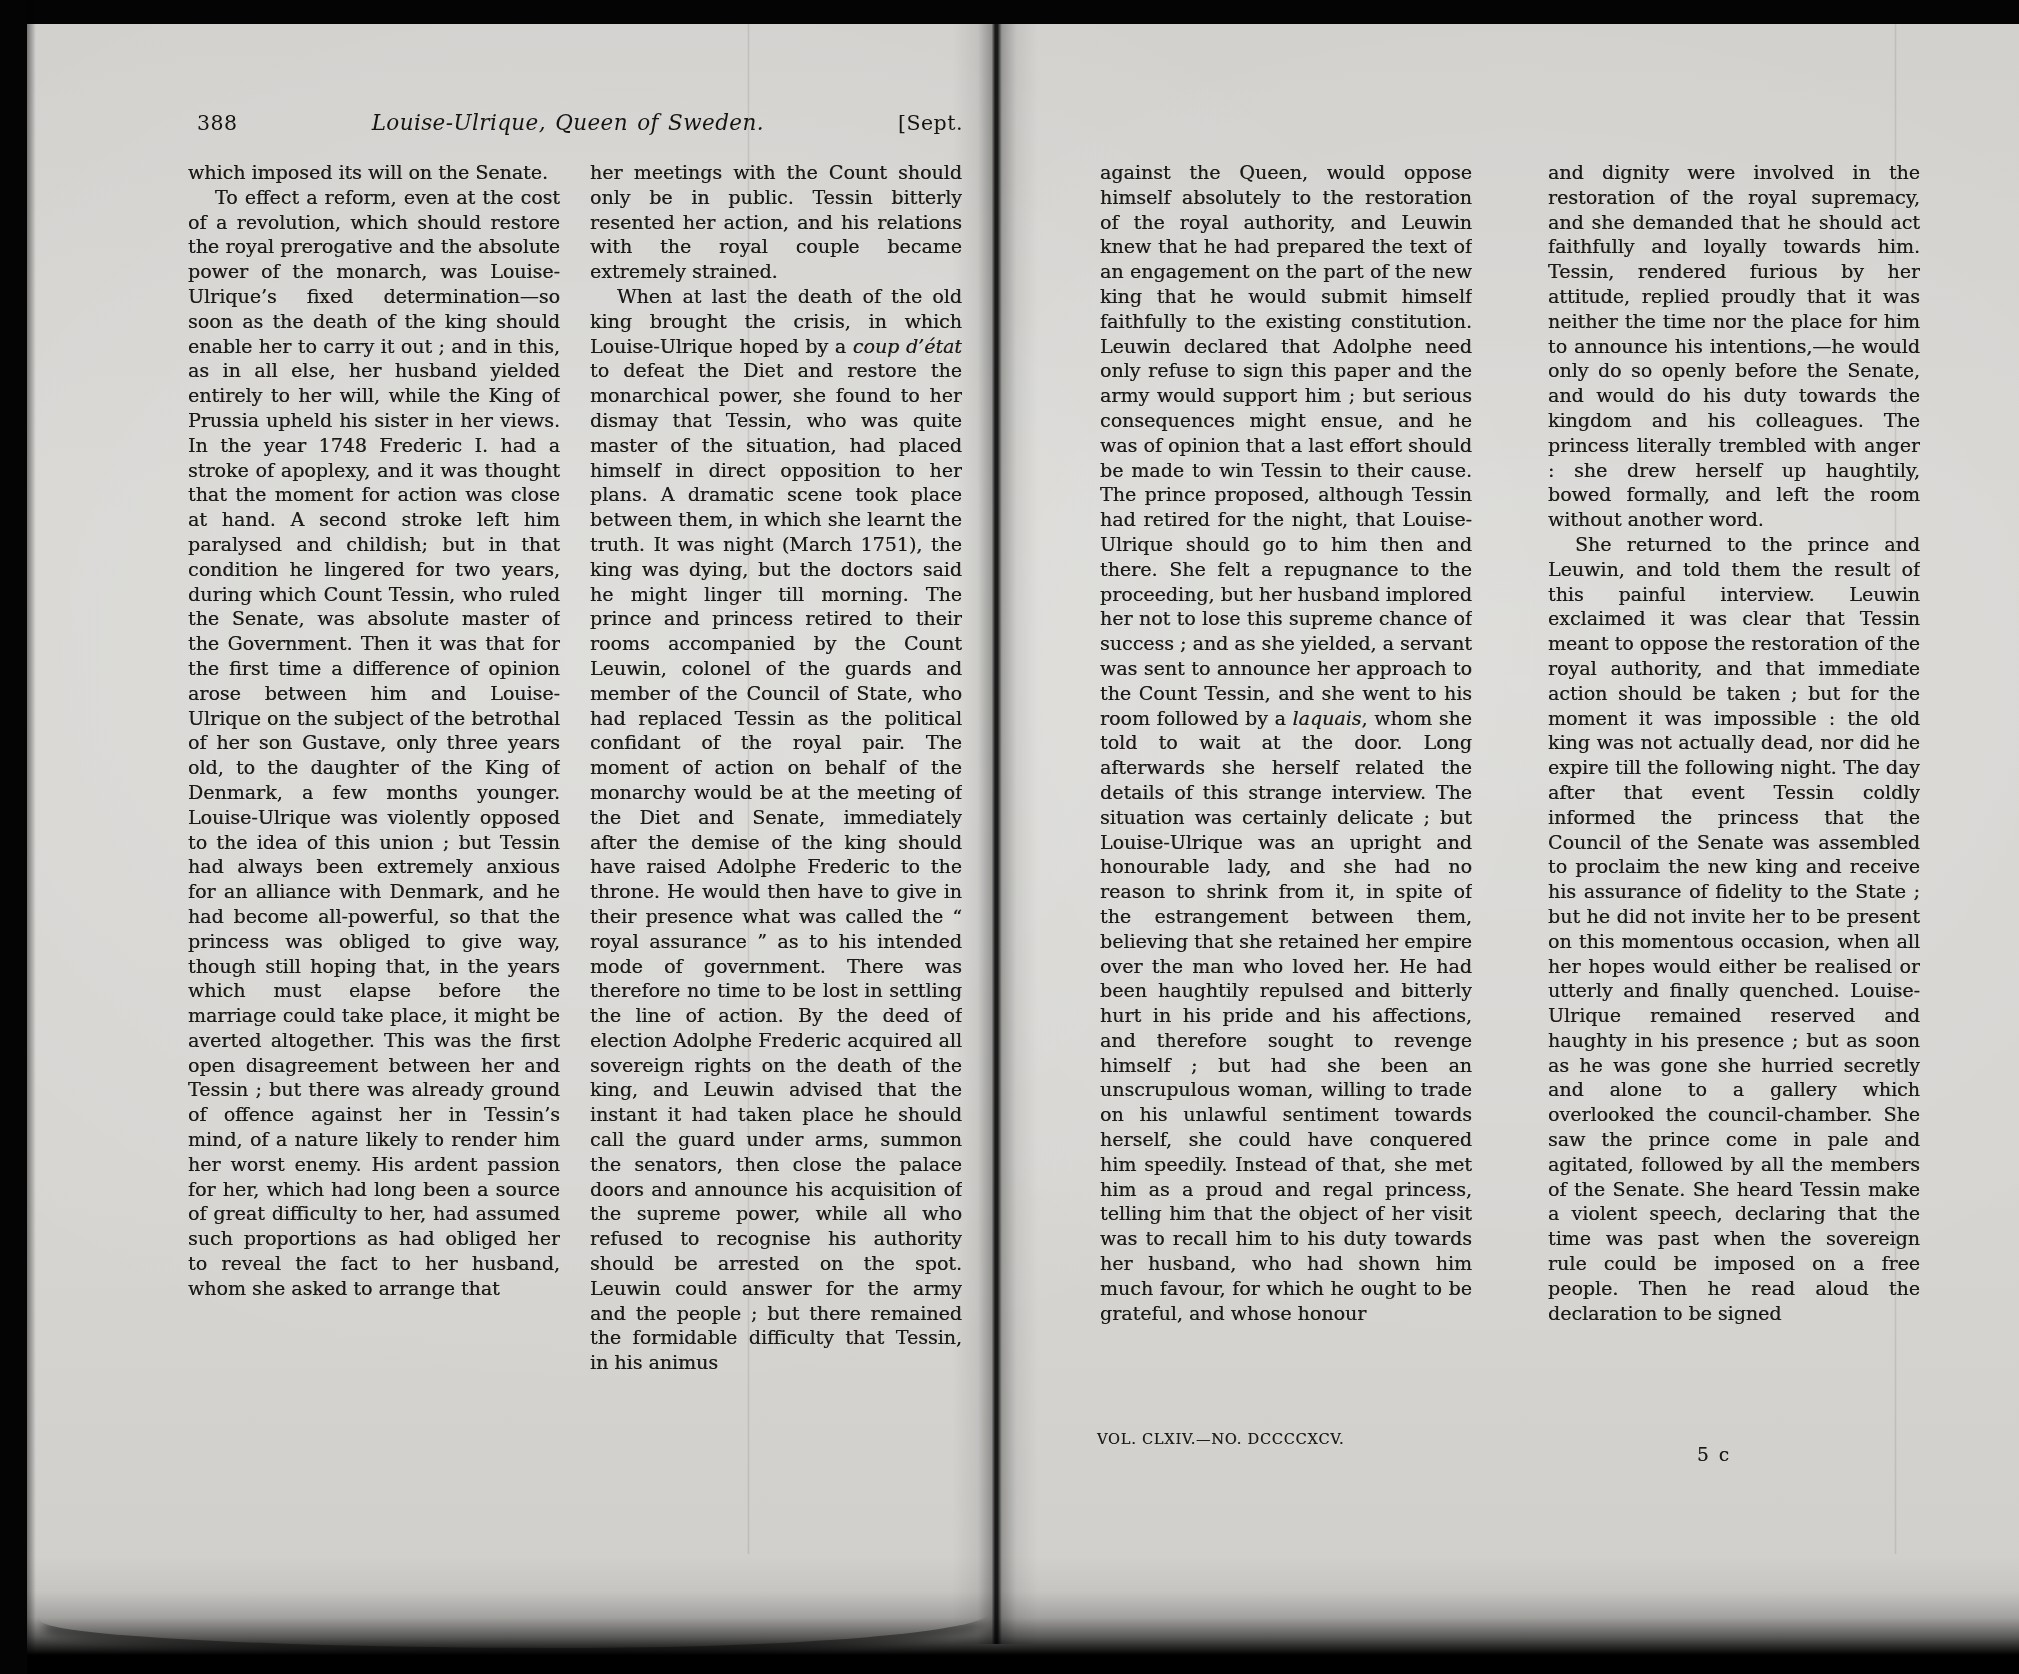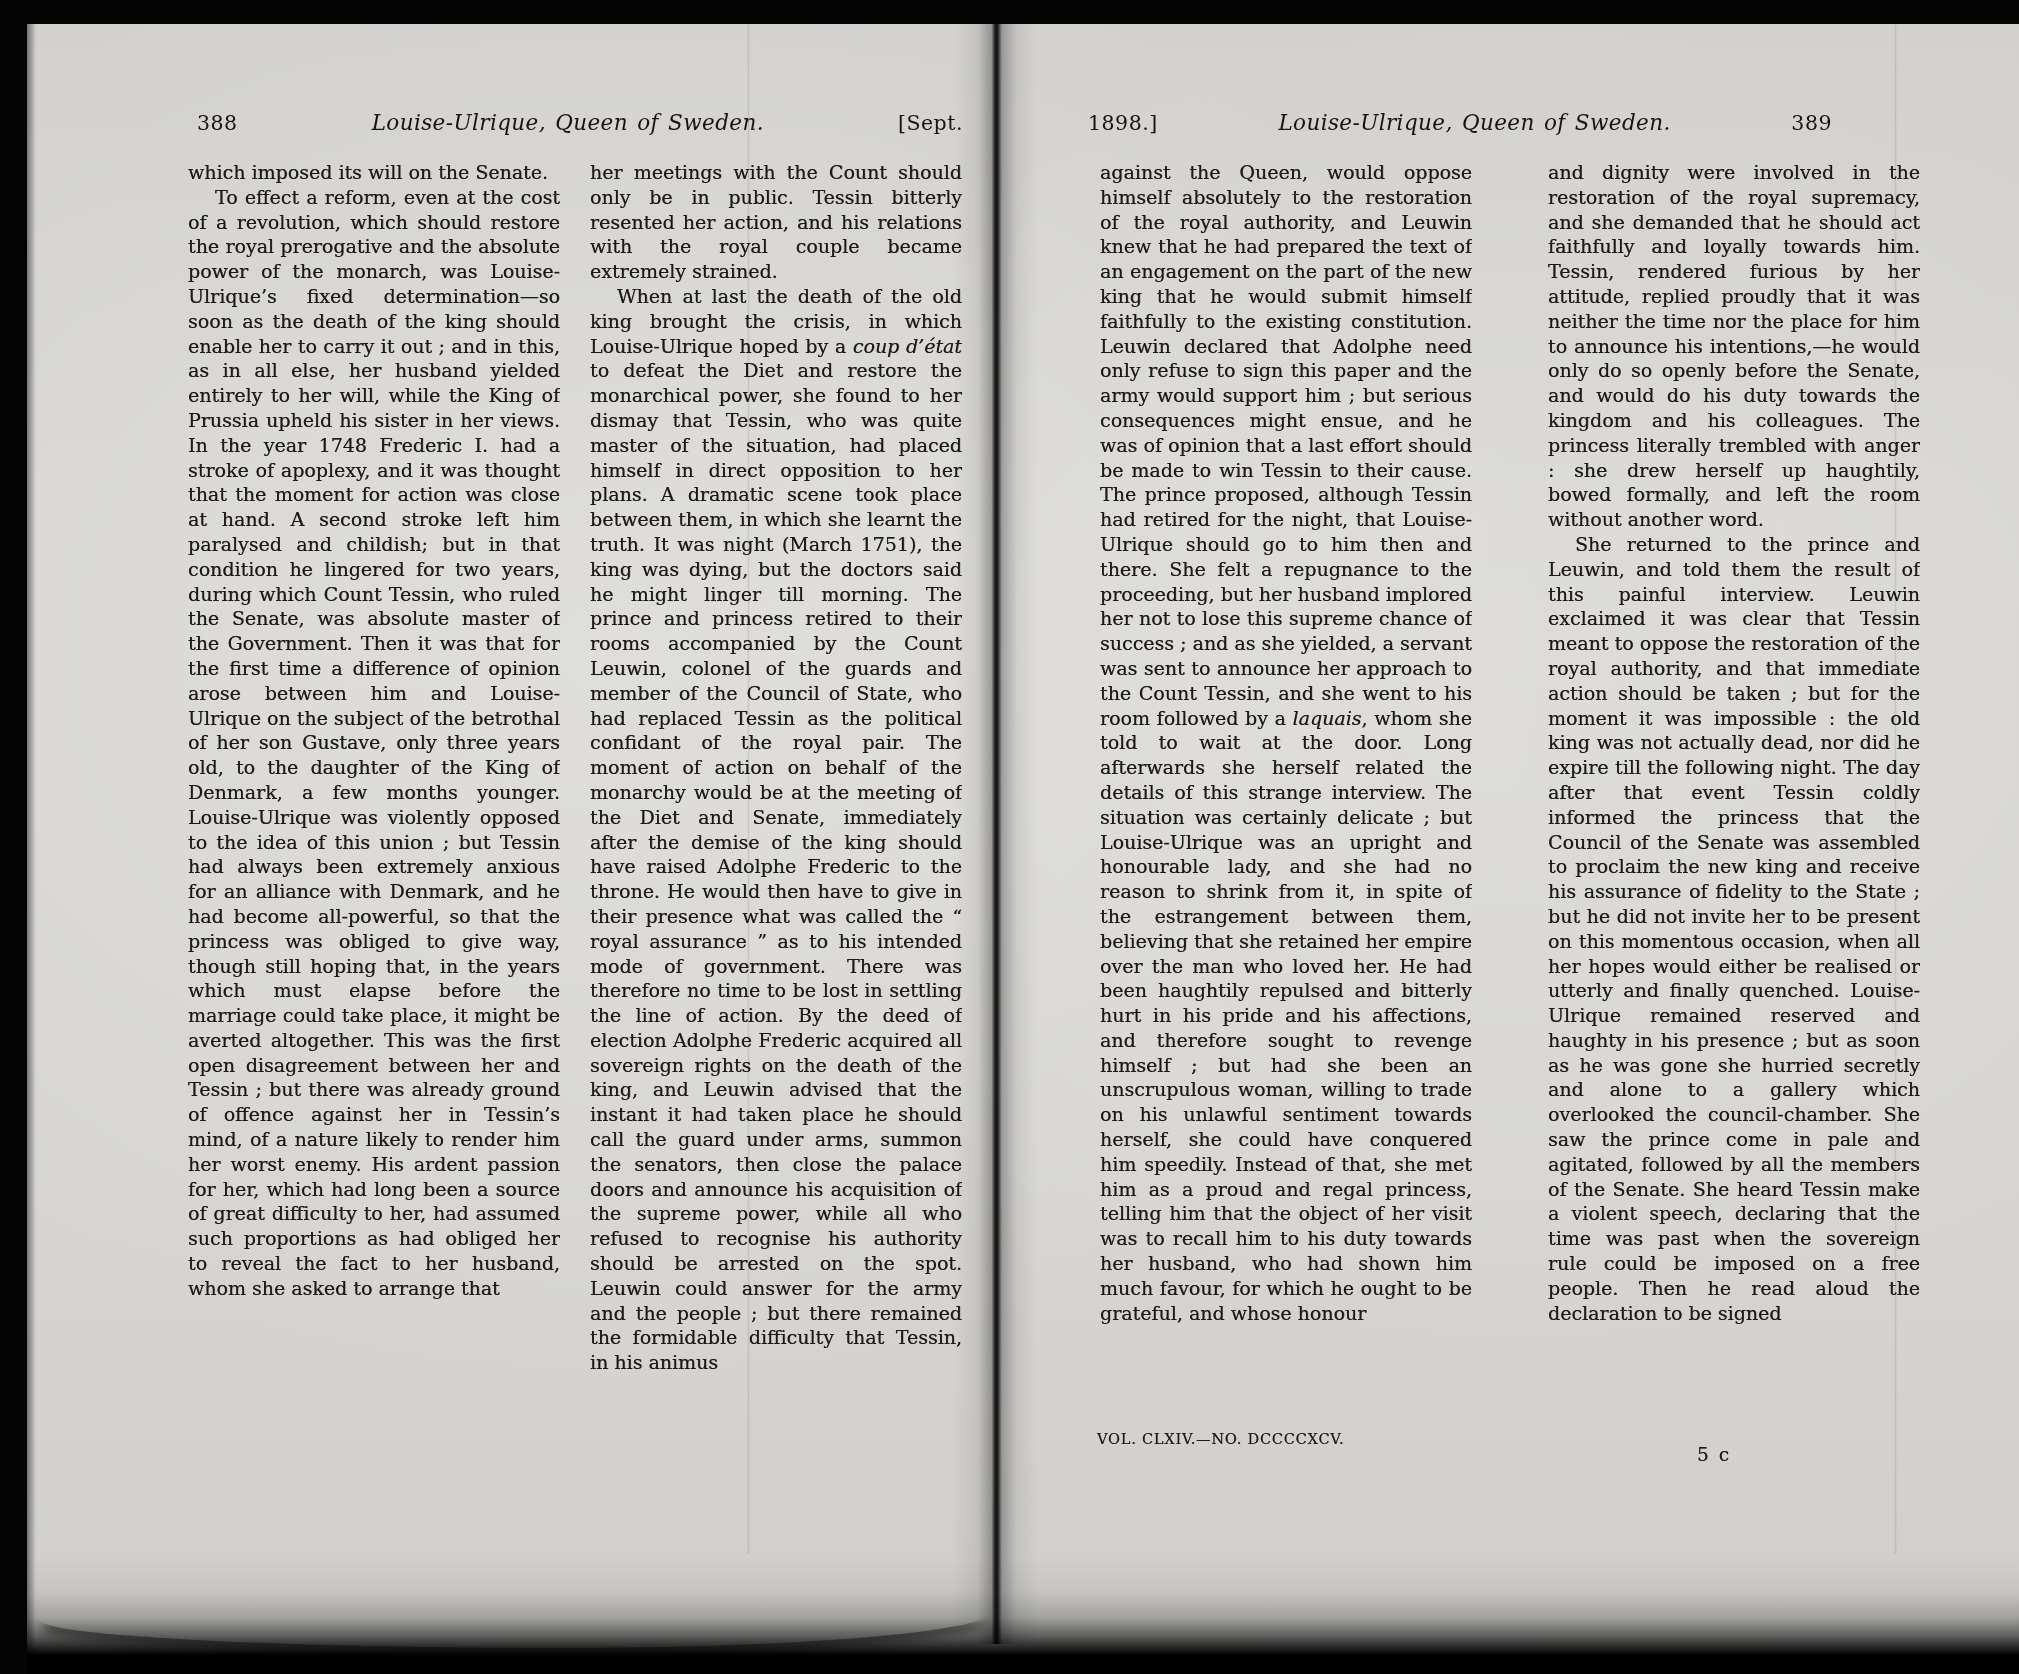--- a/index.html
+++ b/index.html
@@ -92,25 +92,20 @@
   <div class="col col-l1">
     <p>which imposed its will on the Senate.</p>
     <p class="indent">To effect a reform, even at the cost of a revolution, which should restore the royal prerogative and the absolute power of the monarch, was Louise-Ulrique’s fixed determination—so soon as the death of the king should enable her to carry it out ; and in this, as in all else, her husband yielded entirely to her will, while the King of Prussia upheld his sister in her views.  In the year 1748 Frederic I. had a stroke of apoplexy, and it was thought that the moment for action was close at hand.  A second stroke left him paralysed and childish; but in that condition he lingered for two years, during which Count Tessin, who ruled the Senate, was absolute master of the Government.  Then it was that for the first time a difference of opinion arose between him and Louise-Ulrique on the subject of the betrothal of her son Gustave, only three years old, to the daughter of the King of Denmark, a few months younger.  Louise-Ulrique was violently opposed to the idea of this union ; but Tessin had always been extremely anxious for an alliance with Denmark, and he had become all-powerful, so that the princess was obliged to give way, though still hoping that, in the years which must elapse before the marriage could take place, it might be averted altogether.  This was the first open disagreement between her and Tessin ; but there was already ground of offence against her in Tessin’s mind, of a nature likely to render him her worst enemy.  His ardent passion for her, which had long been a source of great difficulty to her, had assumed such proportions as had obliged her to reveal the fact to her husband, whom she asked to arrange that</p>
   </div>
 
   <div class="col col-l2">
     <p>her meetings with the Count should only be in public.  Tessin bitterly resented her action, and his relations with the royal couple became extremely strained.</p>
     <p class="indent"><span>When at last the death of the old king brought the crisis, in which Louise-Ulrique hoped by a </span><span class="ital">coup d’état</span><span> to defeat the Diet and restore the monarchical power, she found to her dismay that Tessin, who was quite master of the situation, had placed himself in direct opposition to her plans. A dramatic scene took place between them, in which she learnt the truth.  It was night (March 1751), the king was dying, but the doctors said he might linger till morning.  The prince and princess retired to their rooms accompanied by the Count Leuwin, colonel of the guards and member of the Council of State, who had replaced Tessin as the political confidant of the royal pair.  The moment of action on behalf of the monarchy would be at the meeting of the Diet and Senate, immediately after the demise of the king should have raised Adolphe Frederic to the throne.  He would then have to give in their presence what was called the “ royal assurance ” as to his intended mode of government. There was therefore no time to be lost in settling the line of action. By the deed of election Adolphe Frederic acquired all sovereign rights on the death of the king, and Leuwin advised that the instant it had taken place he should call the guard under arms, summon the senators, then close the palace doors and announce his acquisition of the supreme power, while all who refused to recognise his authority should be arrested on the spot.  Leuwin could answer for the army and the people ; but there remained the formidable difficulty that Tessin, in his animus</span></p>
   </div>
 
-  <div class="hdr hdr-r">
-    <span class="datemark">1898.]</span>
-    <span class="run-title">Louise-Ulrique, Queen of Sweden.</span>
-    <span class="pgnum">389</span>
-  </div>
 
   <div class="col col-r1">
     <p><span>against the Queen, would oppose himself absolutely to the restoration of the royal authority, and Leuwin knew that he had prepared the text of an engagement on the part of the new king that he would submit himself faithfully to the existing constitution.  Leuwin declared that Adolphe need only refuse to sign this paper and the army would support him ; but serious consequences might ensue, and he was of opinion that a last effort should be made to win Tessin to their cause.  The prince proposed, although Tessin had retired for the night, that Louise-Ulrique should go to him then and there. She felt a repugnance to the proceeding, but her husband implored her not to lose this supreme chance of success ; and as she yielded, a servant was sent to announce her approach to the Count Tessin, and she went to his room followed by a </span><span class="ital">laquais</span><span>, whom she told to wait at the door.  Long afterwards she herself related the details of this strange interview. The situation was certainly delicate ; but Louise-Ulrique was an upright and honourable lady, and she had no reason to shrink from it, in spite of the estrangement between them, believing that she retained her empire over the man who loved her.  He had been haughtily repulsed and bitterly hurt in his pride and his affections, and therefore sought to revenge himself ; but had she been an unscrupulous woman, willing to trade on his unlawful sentiment towards herself, she could have conquered him speedily.  Instead of that, she met him as a proud and regal princess, telling him that the object of her visit was to recall him to his duty towards her husband, who had shown him much favour, for which he ought to be grateful, and whose honour</span></p>
   </div>
 
   <div class="col col-r2">
     <p>and dignity were involved in the restoration of the royal supremacy, and she demanded that he should act faithfully and loyally towards him.  Tessin, rendered furious by her attitude, replied proudly that it was neither the time nor the place for him to announce his intentions,—he would only do so openly before the Senate, and would do his duty towards the kingdom and his colleagues.  The princess literally trembled with anger :  she drew herself up haughtily, bowed formally, and left the room without another word.</p>
     <p class="indent">She returned to the prince and Leuwin, and told them the result of this painful interview.  Leuwin exclaimed it was clear that Tessin meant to oppose the restoration of the royal authority, and that immediate action should be taken ; but for the moment it was impossible : the old king was not actually dead, nor did he expire till the following night.  The day after that event Tessin coldly informed the princess that the Council of the Senate was assembled to proclaim the new king and receive his assurance of fidelity to the State ; but he did not invite her to be present on this momentous occasion, when all her hopes would either be realised or utterly and finally quenched. Louise-Ulrique remained reserved and haughty in his presence ; but as soon as he was gone she hurried secretly and alone to a gallery which overlooked the council-chamber.  She saw the prince come in pale and agitated, followed by all the members of the Senate.  She heard Tessin make a violent speech, declaring that the time was past when the sovereign rule could be imposed on a free people.  Then he read aloud the declaration to be signed</p>
   </div>
 

